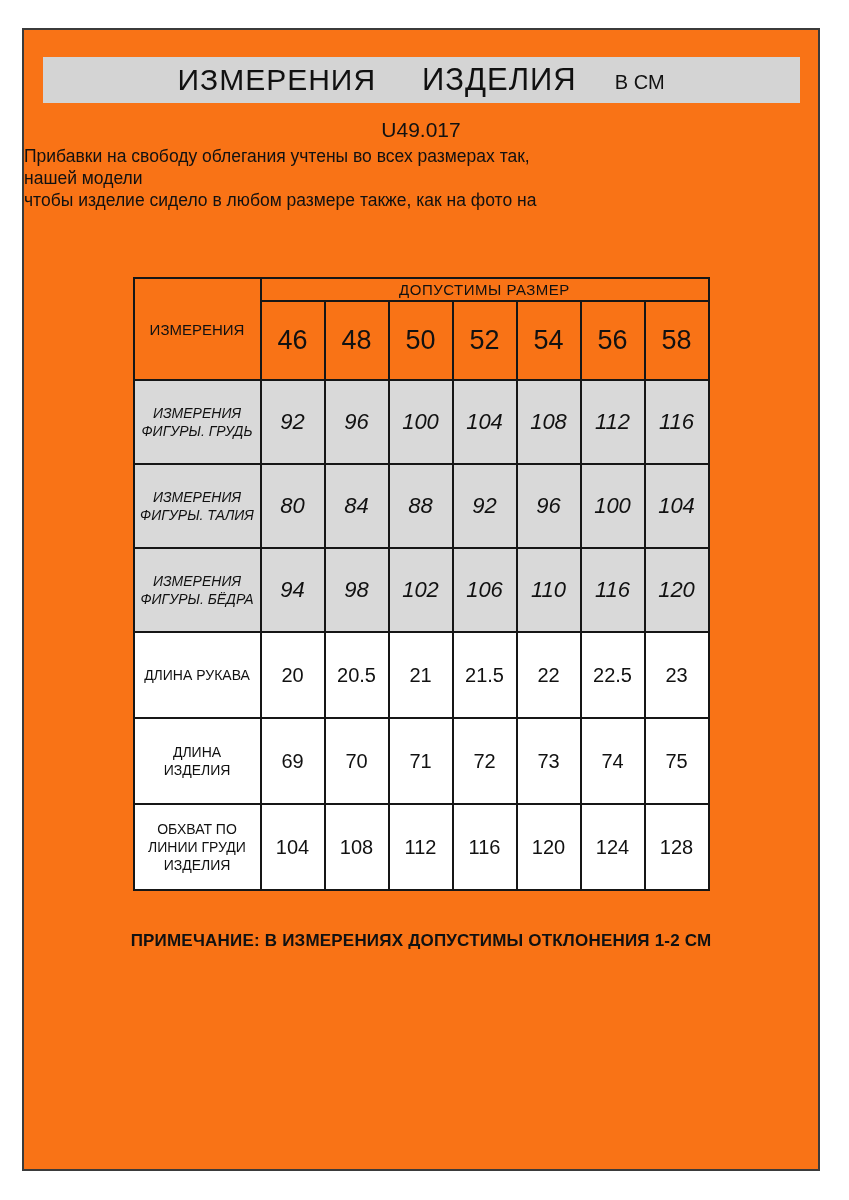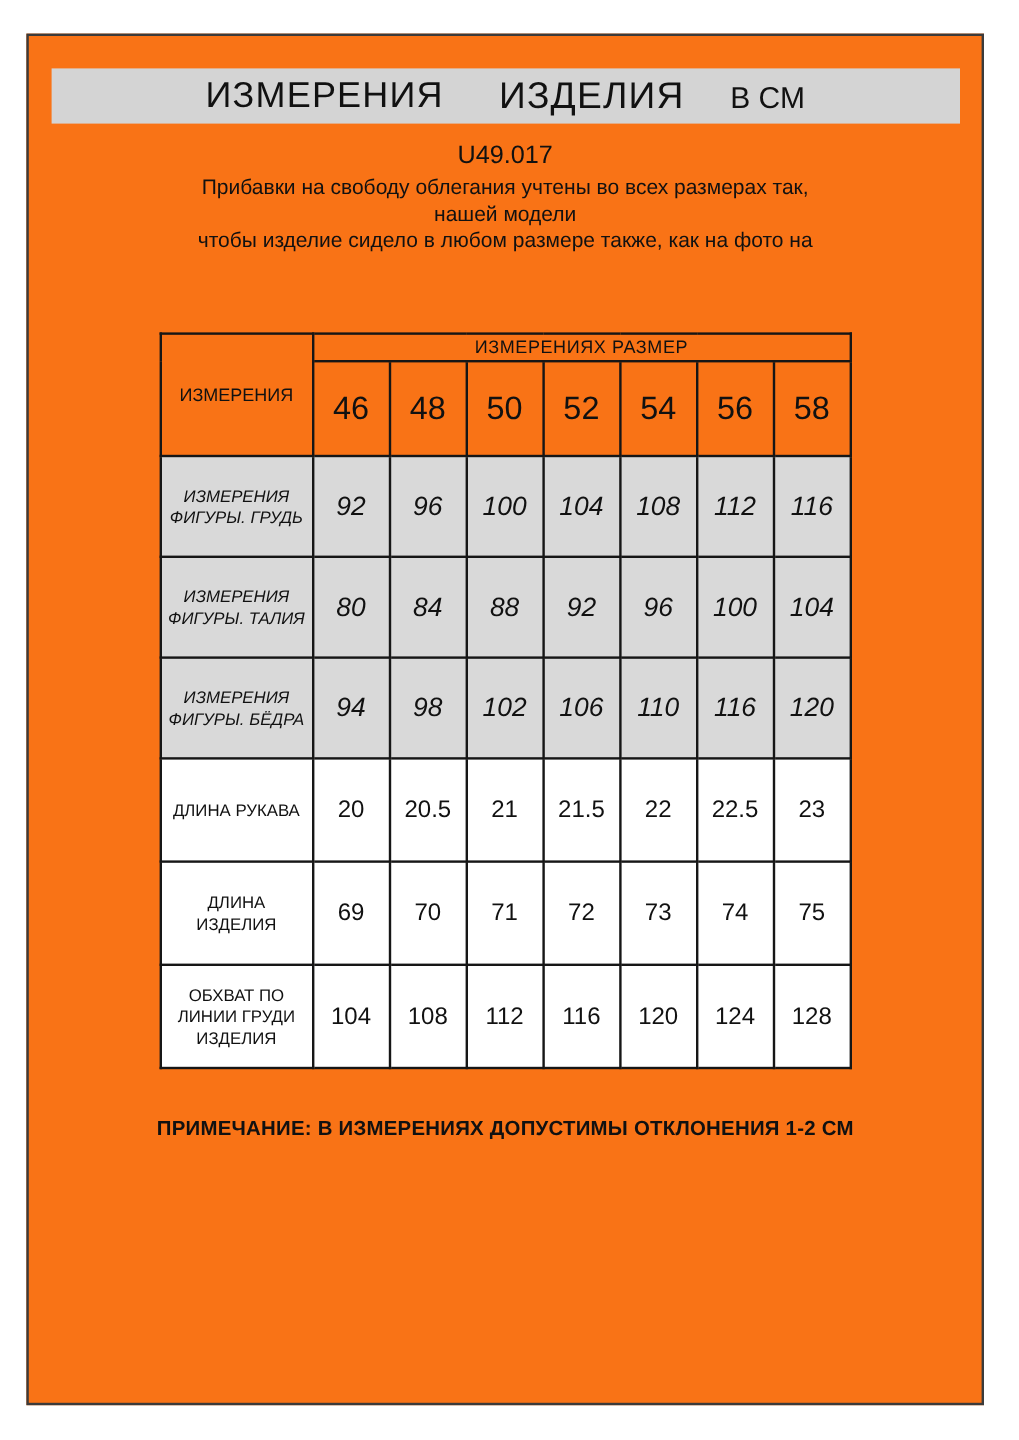--- a/index.html
+++ b/index.html
@@ -40,34 +40,34 @@
     font-weight: 400;
     letter-spacing: 1px;
   }
   .title-word-2 {
     font-size: 31px;
     font-weight: 400;
     letter-spacing: 1px;
     margin-left: 46px;
   }
   .title-word-3 {
-    font-size: 25px;
+    font-size: 20px;
     font-weight: 400;
     margin-left: 38px;
     padding-top: 4px;
   }
   .article-code {
     margin-top: 15px;
     text-align: center;
     font-size: 21px;
     font-weight: 400;
   }
   .description {
     margin-top: 3px;
-    text-align: center;
+    text-align: left;
     font-size: 17.5px;
     line-height: 22px;
     font-weight: 400;
   }
   table.size-table {
     border-collapse: collapse;
     margin: 66px auto 0 auto;
     table-layout: fixed;
   }
   table.size-table th,
@@ -149,21 +149,21 @@
           <col class="data-col">
           <col class="data-col">
           <col class="data-col">
           <col class="data-col">
           <col class="data-col">
           <col class="data-col">
       </colgroup>
       <thead>
         <tr class="group-header-row">
           <th rowspan="2" class="corner-cell">ИЗМЕРЕНИЯ</th>
-          <th colspan="7" class="group-header">ИЗМЕРЕНИЯХ РАЗМЕР</th>
+          <th colspan="7" class="group-header">ДОПУСТИМЫ РАЗМЕР</th>
         </tr>
         <tr class="size-row" id="size-row">
             <th class="size-cell">46</th>
             <th class="size-cell">48</th>
             <th class="size-cell">50</th>
             <th class="size-cell">52</th>
             <th class="size-cell">54</th>
             <th class="size-cell">56</th>
             <th class="size-cell">58</th>
           </tr>

